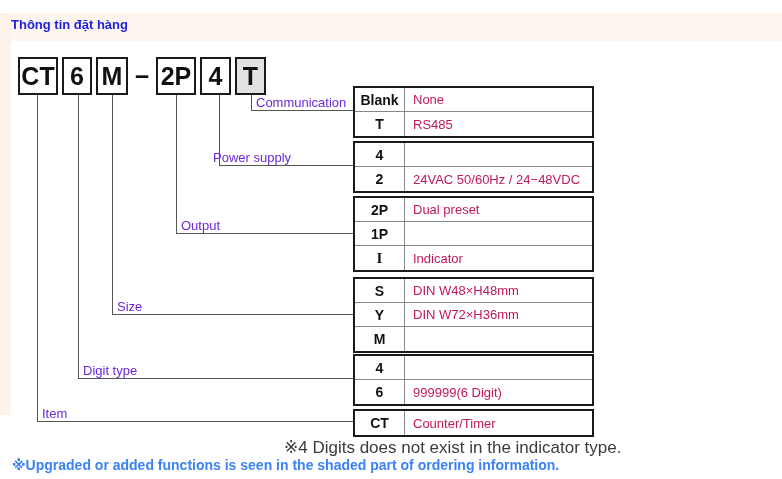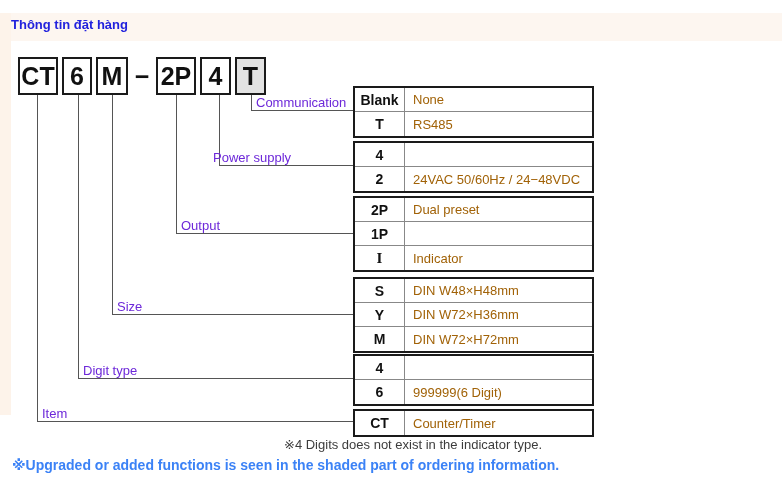--- a/index.html
+++ b/index.html
@@ -71,29 +71,29 @@
     border-right:1px solid #888;
     display:flex;align-items:center;justify-content:center;
     font-weight:bold;font-size:14px;color:#111;
     box-sizing:border-box;
   }
   .opt-code.serif{font-family:"Liberation Serif","DejaVu Serif",serif;font-size:15px;}
   .opt-desc{
     flex:1;
     display:flex;align-items:center;
     padding-left:8px;
-    font-size:13px;color:#a16207;
+    font-size:13px;color:#be185d;
     box-sizing:border-box;
     white-space:nowrap;
   }
 
   
   .note1{
     position:absolute;
-    font-size:13px;color:#3c3c3c;white-space:nowrap;
+    font-size:17px;color:#3c3c3c;white-space:nowrap;
   }
   .note2{
     position:absolute;
     font-size:14px;font-weight:bold;color:#3b82f6;white-space:nowrap;
   }
 </style>
 </head>
 <body>
 
 <div id="page">
@@ -175,21 +175,20 @@
     <div class="opt-row">
       <div class="opt-code">S</div>
       <div class="opt-desc">DIN W48×H48mm</div>
     </div>
     <div class="opt-row">
       <div class="opt-code">Y</div>
       <div class="opt-desc">DIN W72×H36mm</div>
     </div>
     <div class="opt-row">
       <div class="opt-code">M</div>
-      <div class="opt-desc">DIN W72×H72mm</div>
     </div>
   </div>
 
   <div class="opt-table" style="left:353px;top:341px;">
     <div class="opt-row">
       <div class="opt-code">4</div>
     </div>
     <div class="opt-row">
       <div class="opt-code">6</div>
       <div class="opt-desc">999999(6 Digit)</div>

